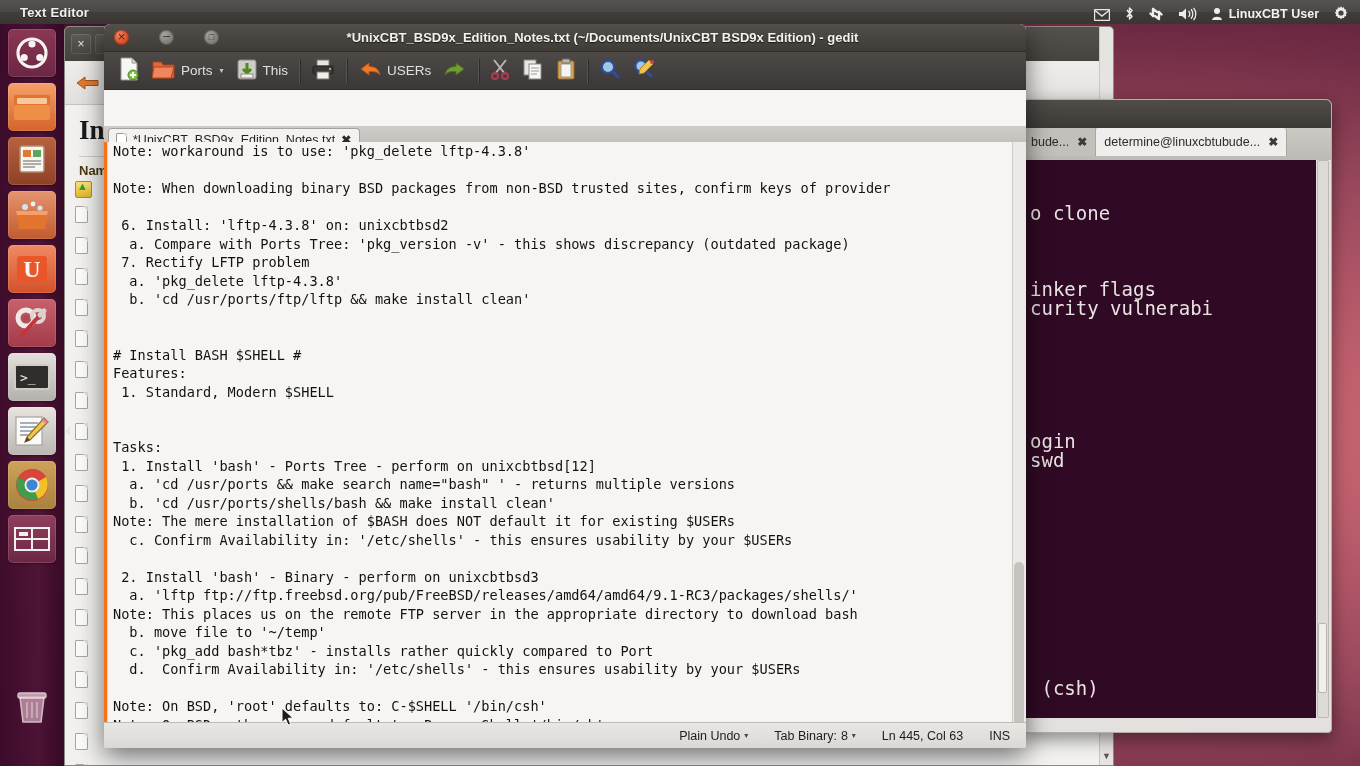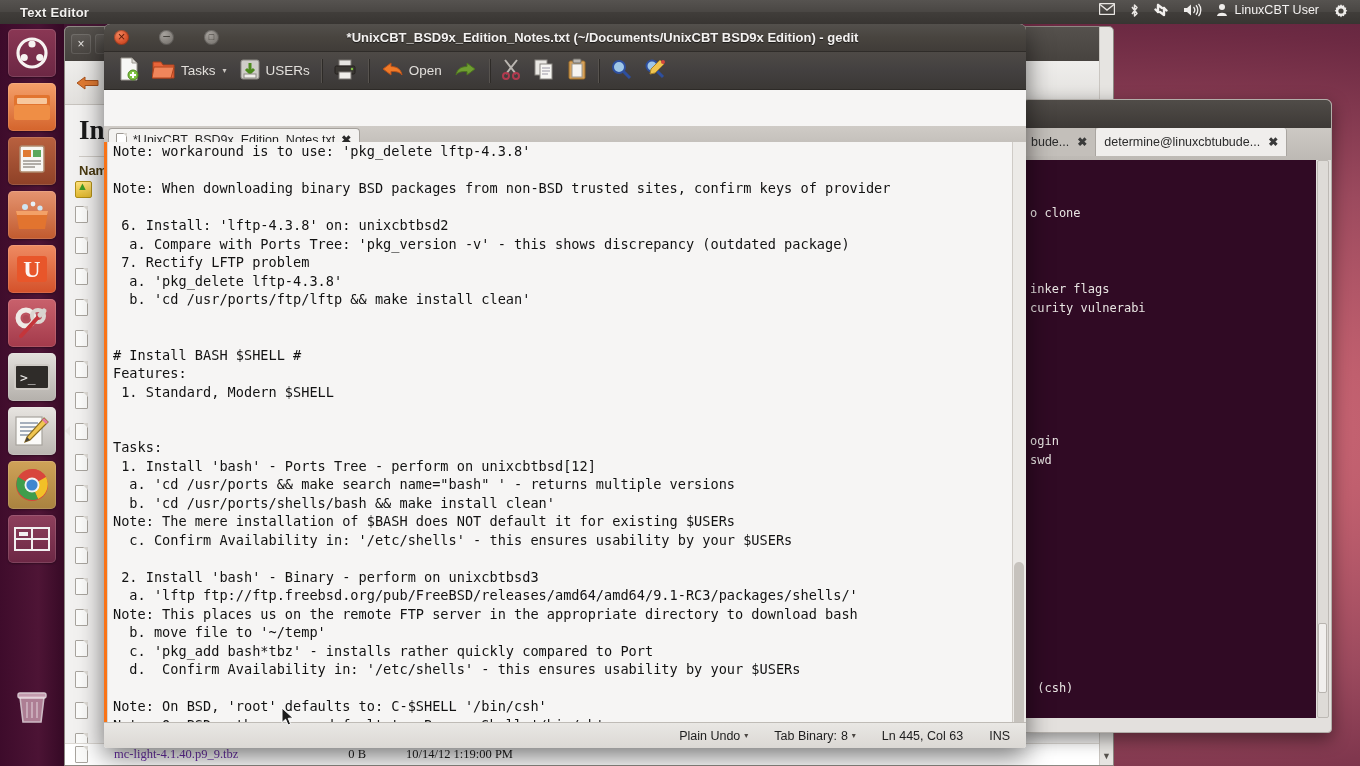--- a/index.html
+++ b/index.html
@@ -27,22 +27,22 @@
   }
   .panel-title{
     font-weight:bold; margin-left:20px; font-size:13px;
     text-shadow:0 1px 0 rgba(0,0,0,.55); letter-spacing:.2px;
   }
   .panel-right{
     position:absolute; right:4px; top:0; height:24px;
     display:flex; align-items:center; gap:0px;
   }
   .tray-item{
-    height:18px; display:flex; align-items:flex-start; padding:0 7px;
-    color:#eeeceb; font-size:12.5px;
+    height:18px; display:flex; align-items:flex-end; padding:0 7px;
+    color:#eeeceb; font-size:12.5px;font-weight:bold;
   }
   .tray-item svg{ display:block; }
   .user-name{ font-size:12.5px; color:#f4f2f1; padding-left:4px; }
 
   
   .launcher{
     position:absolute; left:0; top:24px; width:64px; height:742px;
     background:linear-gradient(90deg, rgba(60,10,42,.93) 0%, rgba(75,18,52,.88) 60%, rgba(52,8,36,.95) 100%);
     z-index:60;
   }
@@ -170,21 +170,21 @@
     height:28px; display:flex; align-items:center; gap:8px;
     padding:0 8px; font-size:12.5px; color:#2b2b2b;
     border-right:1px solid #a9a5a0;
   }
   .term-tab.active{ background:#f0eeec; border-radius:3px 3px 0 0; }
   .term-tab.inactive{ background:#c3bfba; }
   .tab-x{ font-size:12px; color:#3a3a3a; font-weight:bold; }
   .term-body{
     position:absolute; left:3px; top:60px; right:15px; bottom:14px;
     background:#300a24; color:#e8e4e2;
-    font-family:"DejaVu Sans Mono", monospace; font-size:12px;
+    font-family:"DejaVu Sans Mono", monospace; font-size:19px;
     line-height:19px; padding:6px 0 0 4px; overflow:hidden; white-space:pre;
   }
   .term-sb{
     position:absolute; right:2px; top:60px; width:12px; bottom:14px;
     background:#dedbd7; border:1px solid #bdb9b4; border-radius:2px;
   }
   .term-sb-thumb{
     position:absolute; right:1px; bottom:24px; width:9px; height:70px;
     background:#f1efed; border:1px solid #b8b4af; border-radius:2px;
   }
@@ -387,26 +387,20 @@
         </div>
       <div class="bgrow" style="margin-top:11px;">
           <span class="pg-doc"></span>
         </div>
       <div class="bgrow" style="margin-top:11px;">
           <span class="pg-doc"></span>
         </div>
 
     </div>
 
-    <div class="bg-lastrow">
-      <span class="pg-doc" style="margin-left:10px;"></span>
-      <span class="fname">mc-light-4.1.40.p9_9.tbz</span>
-      <span class="fsize">0 B</span>
-      <span class="fdate">10/14/12 1:19:00 PM</span>
-    </div>
 
     <div class="bg-scroll">
       <div class="bg-scroll-thumb"></div>
       <div class="bg-scroll-dn">▼</div>
     </div>
   </div>
 
   <div class="term">
     <div class="term-title"></div>
     <div class="term-tabs">
@@ -472,52 +466,52 @@
           </svg>
         </span>
       </div>
       <div class="tb-item">
         <span>
           <svg width="24" height="22" viewBox="0 0 24 22">
             <path d="M1 4 h8 l2 3 h11 v13 h-21 z" fill="#e8653a" stroke="#b0421c" stroke-width="1"></path>
             <path d="M2 9 h20 l-3 11 h-19 z" fill="#f0865b" stroke="#b0421c" stroke-width="1"></path>
           </svg>
         </span>
-        <span class="tb-label">Tasks</span>
+        <span class="tb-label">Ports</span>
         <span class="tb-caret">▾</span>
       </div>
       <div class="tb-item">
         <span>
           <svg width="22" height="23" viewBox="0 0 22 23">
             <rect x="2" y="2" width="18" height="19" rx="2" fill="#cfcdc8" stroke="#8d8a84" stroke-width="1"></rect>
             <path d="M11 5 v8 M7 11 l4 4 l4 -4" stroke="#4d8a1e" stroke-width="3" fill="none"></path>
             <rect x="5" y="16" width="12" height="4" fill="#f1efeb" stroke="#8d8a84" stroke-width="1"></rect>
           </svg>
         </span>
-        <span class="tb-label">USERs</span>
+        <span class="tb-label">This</span>
       </div>
       <div class="tb-sep"></div>
       <div class="tb-item">
         <span>
           <svg width="24" height="23" viewBox="0 0 24 23">
             <rect x="6" y="2" width="12" height="6" fill="#e7e5e1" stroke="#7a7772" stroke-width="1"></rect>
             <rect x="2" y="8" width="20" height="8" rx="1.5" fill="#3a3733" stroke="#24211e" stroke-width="1"></rect>
             <rect x="6" y="14" width="12" height="7" fill="#f2f0ec" stroke="#7a7772" stroke-width="1"></rect>
             <circle cx="19" cy="11" r="1.2" fill="#7fc141"></circle>
           </svg>
         </span>
       </div>
       <div class="tb-sep"></div>
       <div class="tb-item">
         <span>
           <svg width="24" height="20" viewBox="0 0 24 20">
             <path d="M3 10 L11 4 L11 7.5 C18 7.5 21 11 22 16 C19 12.5 16 12.5 11 12.5 L11 16 Z" fill="#ef7a28" stroke="#b9511a" stroke-width="1"></path>
           </svg>
         </span>
-        <span class="tb-label">Open</span>
+        <span class="tb-label">USERs</span>
       </div>
       <div class="tb-item">
         <span>
           <svg width="24" height="20" viewBox="0 0 24 20">
             <path d="M21 10 L13 4 L13 7.5 C6 7.5 3 11 2 16 C5 12.5 8 12.5 13 12.5 L13 16 Z" fill="#6f9e31" stroke="#4d7320" stroke-width="1"></path>
           </svg>
         </span>
       </div>
       <div class="tb-sep"></div>
       <div class="tb-item">

